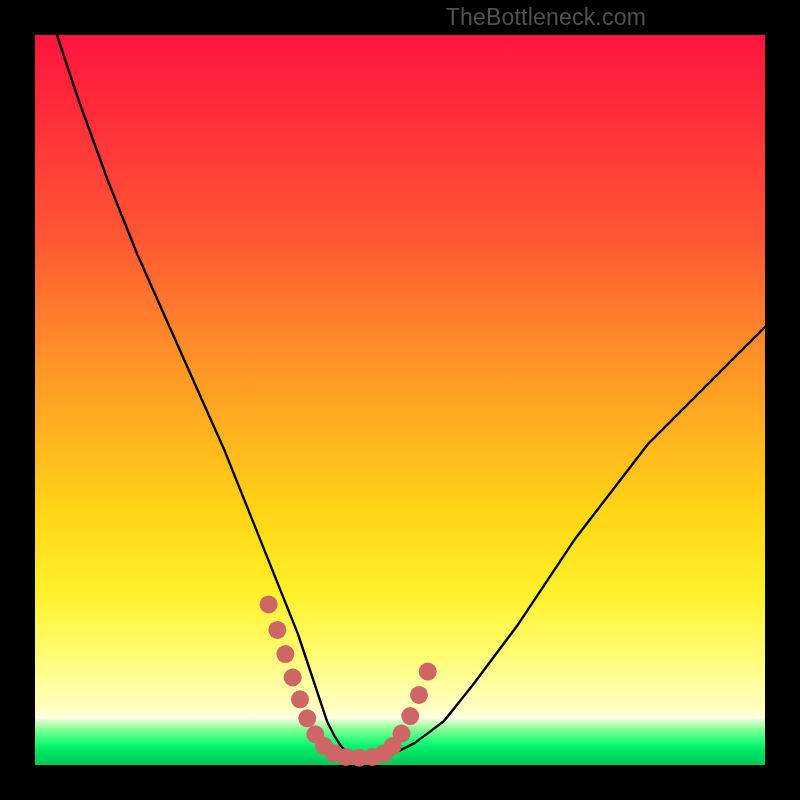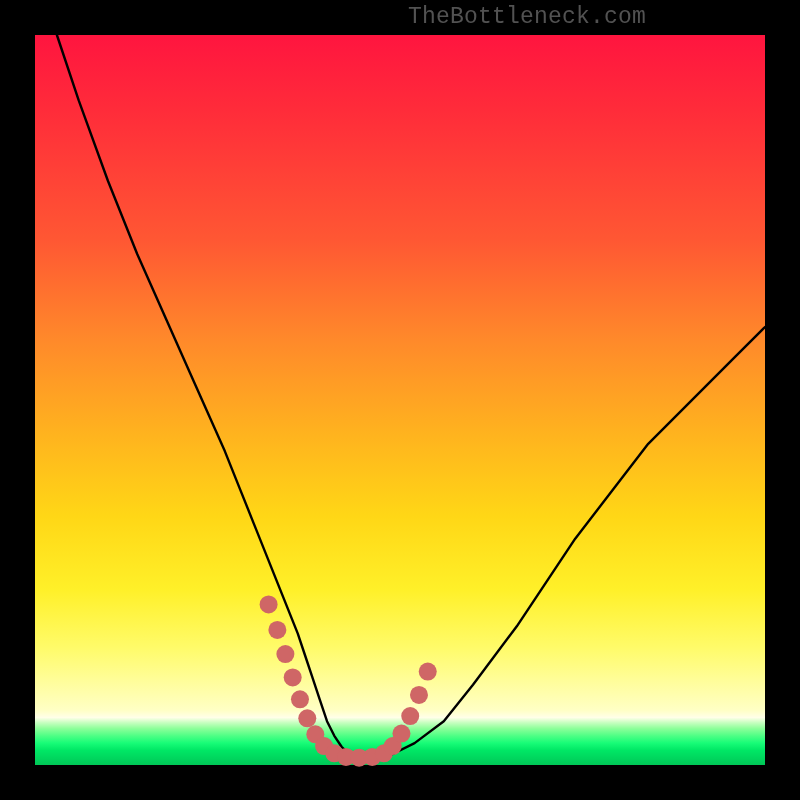--- a/index.html
+++ b/index.html
@@ -9,21 +9,20 @@
     height: 800px;
     background: #000;
     overflow: hidden;
     font-family: Arial, Helvetica, sans-serif;
   }
   .stage {
     position: relative;
     width: 656px;
     height: 800px;
     background: #000;
-    font-family: Liberation Mono, monospace;
   }
   .watermark {
     position: absolute;
     top: 4px;
     right: 10px;
     color: #525252;
     font-size: 23px;
     letter-spacing: 0.2px;
     font-weight: 400;
     z-index: 10;

